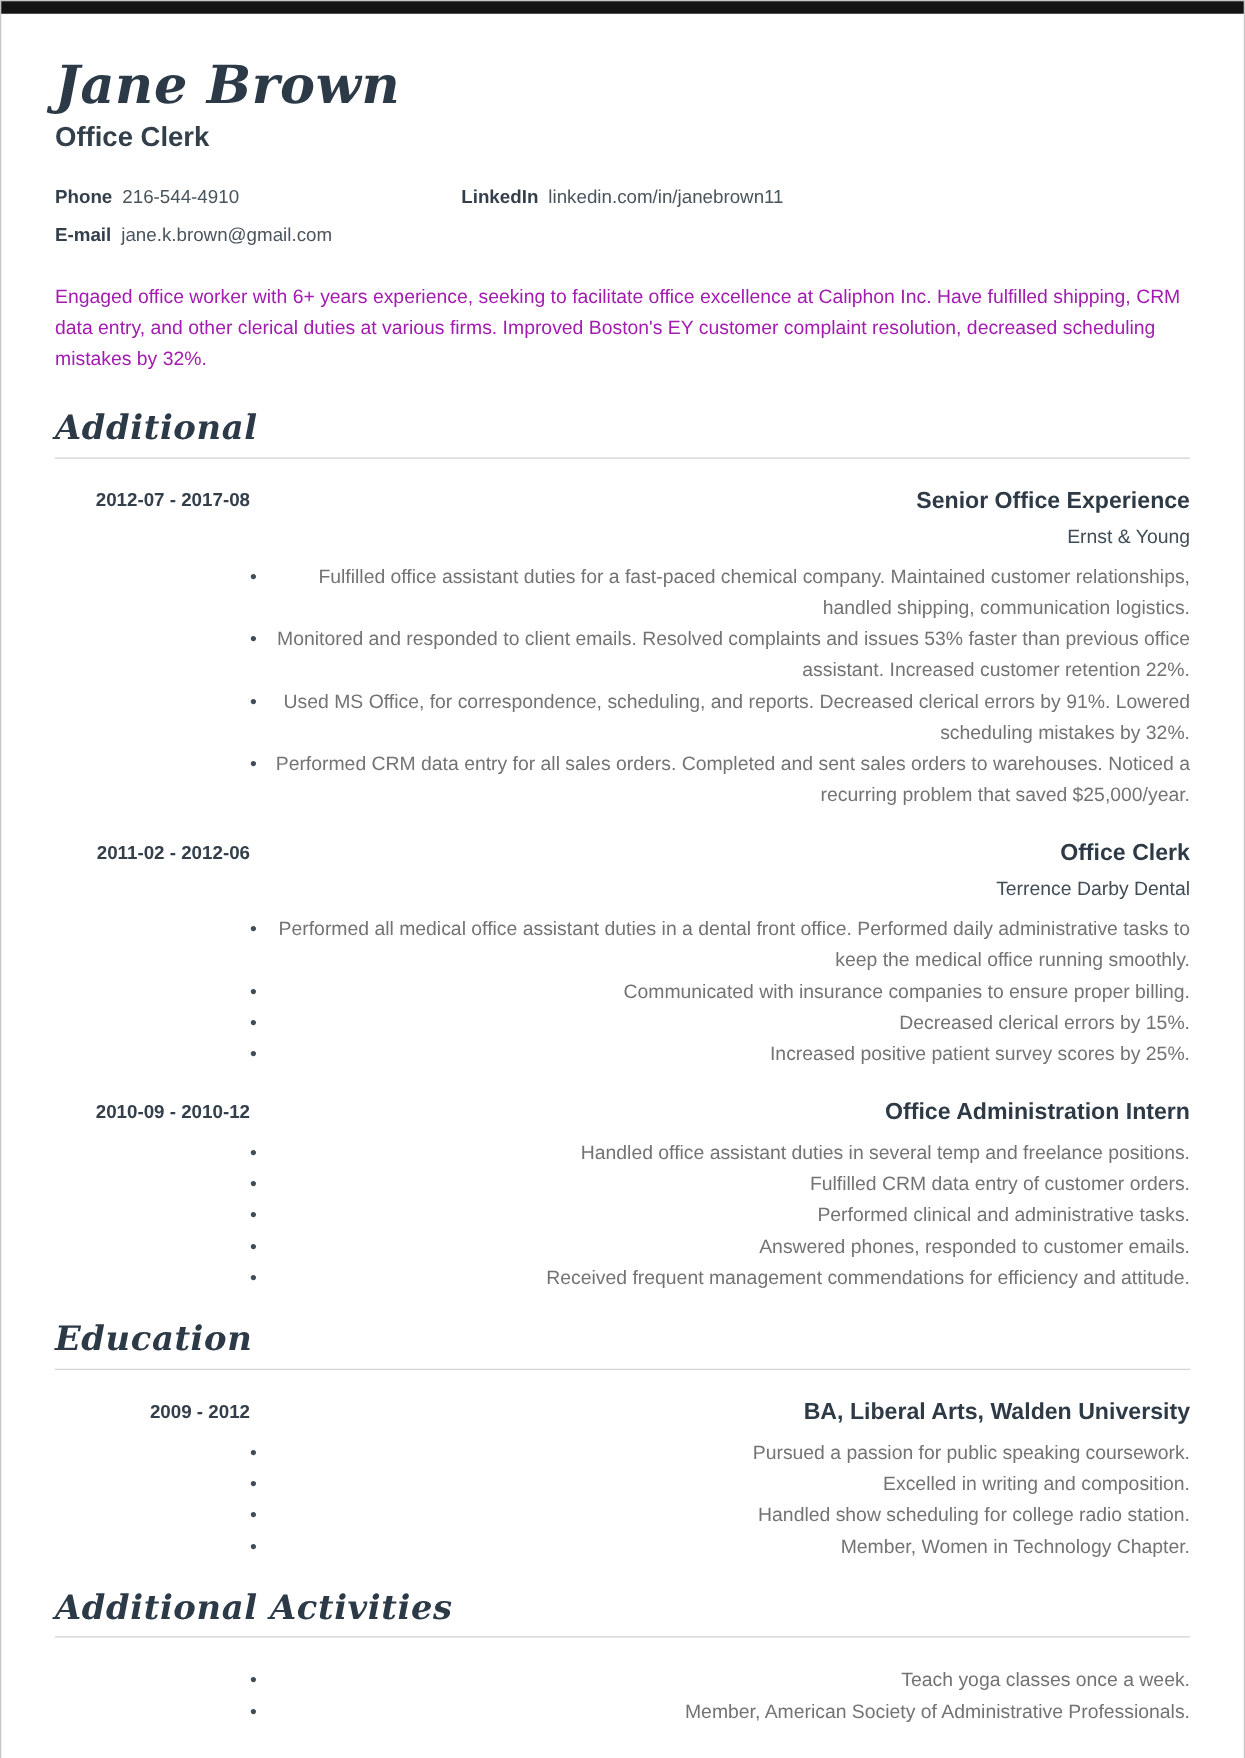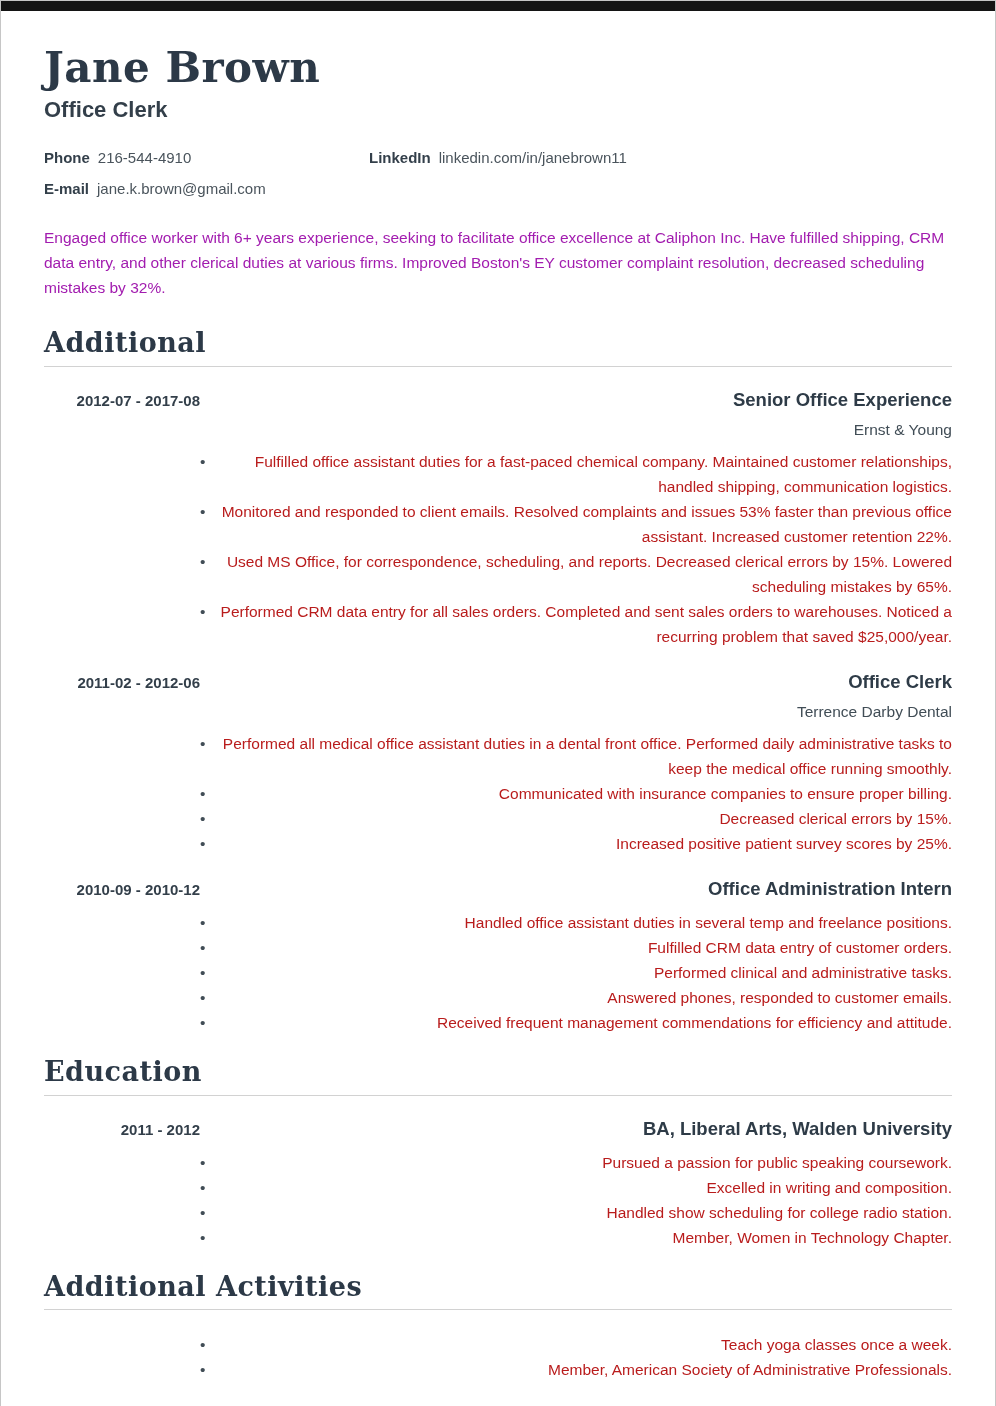--- a/index.html
+++ b/index.html
@@ -20,20 +20,21 @@
     height: 10px;
     width: 100%;
     background: #141414;
   }
   .content {
     padding: 34px 43px 40px 43px;
   }
   
   .script {
     font-family: "DejaVu Serif", serif;
+    font-style: italic;
     font-weight: bold;
     color: #2c3947;
     letter-spacing: 0.5px;
   }
   h1.name {
     font-size: 42px;
     line-height: 1.1;
     margin-bottom: 6px;
   }
   h2.job-title {
@@ -97,21 +98,21 @@
     font-size: 15.5px;
     color: #414d56;
     margin-bottom: 10px;
   }
   ul.bullets {
     list-style: none;
   }
   ul.bullets li {
     font-size: 15.5px;
     line-height: 25px;
-    color: #b91c1c;
+    color: #737373;
     padding-left: 13px;
     position: relative;
     margin-bottom: 0;
   }
   ul.bullets li::before {
     content: "\2022";
     position: absolute;
     left: 0;
     top: 0;
     color: #414d56;
@@ -147,21 +148,21 @@
             <div class="section-title script">Additional</div>
           </div>
           <div class="entry">
             <div class="dates">2012-07 - 2017-08</div>
             <div class="entry-body">
               <div class="role">Senior Office Experience</div>
               <div class="org">Ernst &amp; Young</div>
               <ul class="bullets">
                 <li>Fulfilled office assistant duties for a fast-paced chemical company. Maintained customer relationships, handled shipping, communication logistics.</li>
                 <li>Monitored and responded to client emails. Resolved complaints and issues 53% faster than previous office assistant. Increased customer retention 22%.</li>
-                <li>Used MS Office, for correspondence, scheduling, and reports. Decreased clerical errors by 15%. Lowered scheduling mistakes by 65%.</li>
+                <li>Used MS Office, for correspondence, scheduling, and reports. Decreased clerical errors by 91%. Lowered scheduling mistakes by 32%.</li>
                 <li>Performed CRM data entry for all sales orders. Completed and sent sales orders to warehouses. Noticed a recurring problem that saved $25,000/year.</li>
               </ul>
             </div>
           </div>
           <div class="entry">
             <div class="dates">2011-02 - 2012-06</div>
             <div class="entry-body">
               <div class="role">Office Clerk</div>
               <div class="org">Terrence Darby Dental</div>
               <ul class="bullets">
@@ -184,21 +185,21 @@
                 <li>Received frequent management commendations for efficiency and attitude.</li>
               </ul>
             </div>
           </div>
         </section>
         <section class="resume-section">
           <div class="section-title-wrap">
             <div class="section-title script">Education</div>
           </div>
           <div class="entry">
-            <div class="dates">2011 - 2012</div>
+            <div class="dates">2009 - 2012</div>
             <div class="entry-body">
               <div class="role">BA, Liberal Arts, Walden University</div>
               <ul class="bullets">
                 <li>Pursued a passion for public speaking coursework.</li>
                 <li>Excelled in writing and composition.</li>
                 <li>Handled show scheduling for college radio station.</li>
                 <li>Member, Women in Technology Chapter.</li>
               </ul>
             </div>
           </div>

